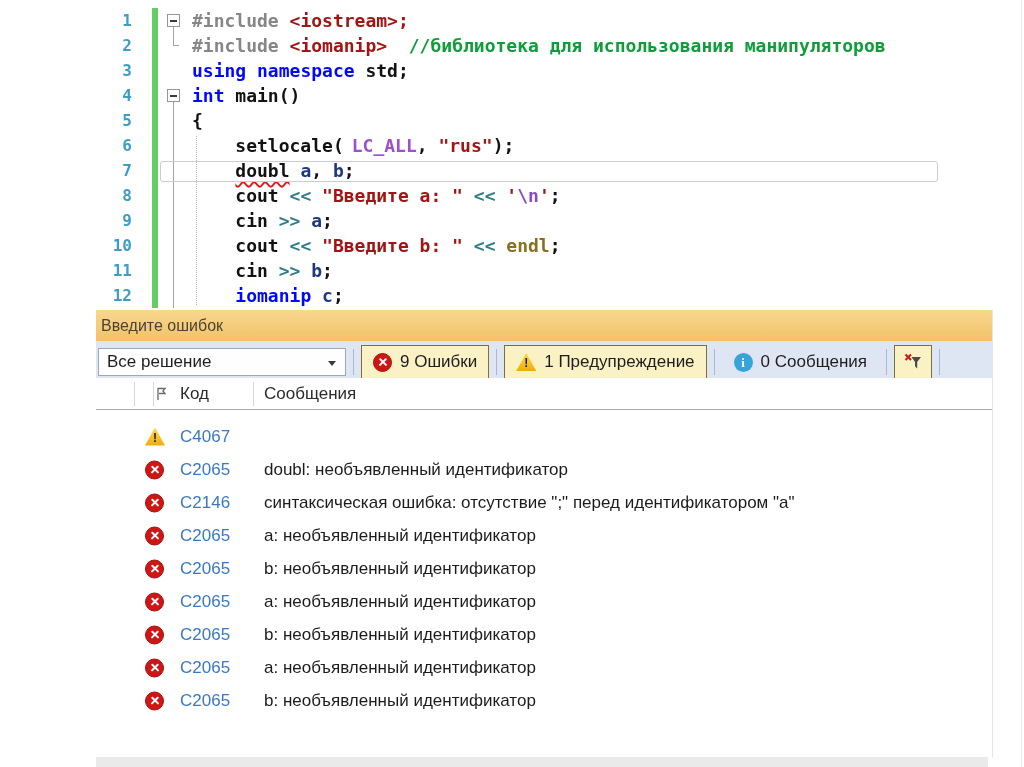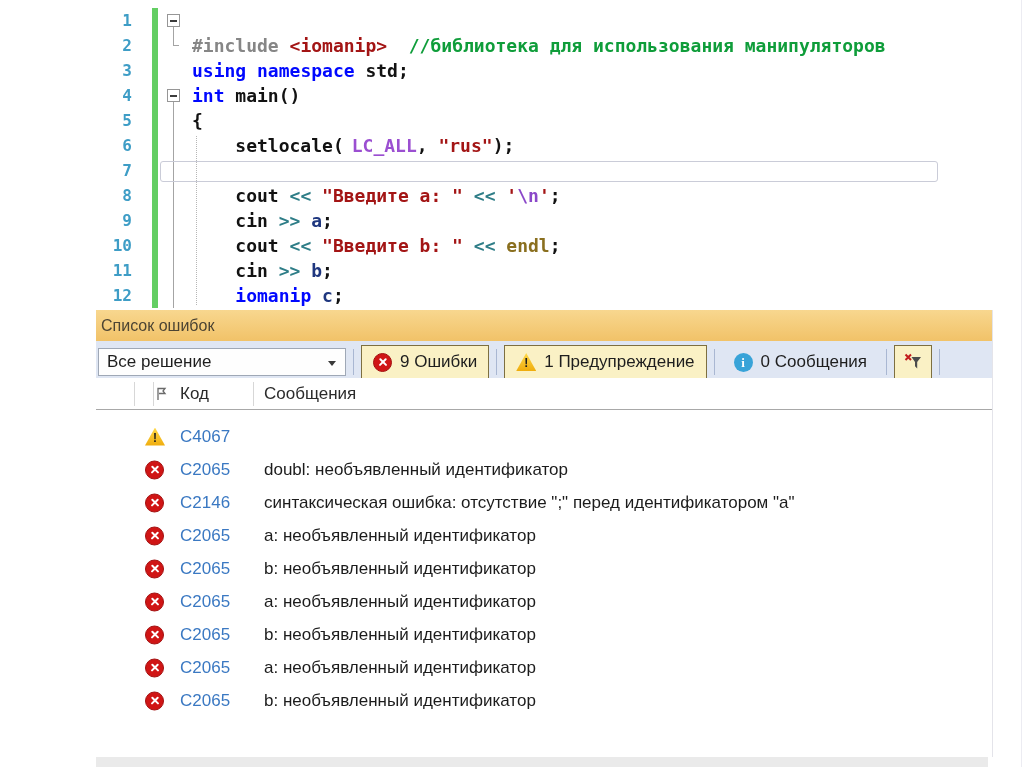--- a/index.html
+++ b/index.html
@@ -97,20 +97,21 @@
     <div class="changebar"></div>
     <div id="fold-layer">
         <div class="fbox" style="top: 14px;"></div>
         <div class="fbox" style="top: 89px;"></div>
         <div class="fstem fcorner" style="top: 27px; height: 19px;"></div>
         <div class="fstem" style="top: 102px; height: 206px;"></div>
       </div>
     <div id="code-lines">
         <div class="code-line" style="top: 8px;">
           <span class="ln">1</span>
+          <span class="ct"><span class="tk-dir">#include </span><span class="tk-str">&lt;iostream&gt;;</span></span>
         </div>
         <div class="code-line" style="top: 33px;">
           <span class="ln">2</span>
           <span class="ct"><span class="tk-dir">#include </span><span class="tk-str">&lt;iomanip&gt;</span><span class="tk-plain">  </span><span class="tk-com">//библиотека для использования манипуляторов</span></span>
         </div>
         <div class="code-line" style="top: 58px;">
           <span class="ln">3</span>
           <span class="ct"><span class="tk-kw">using</span><span class="tk-plain"> </span><span class="tk-kw">namespace</span><span class="tk-plain"> std;</span></span>
         </div>
         <div class="code-line" style="top: 83px;">
@@ -120,20 +121,21 @@
         <div class="code-line" style="top: 108px;">
           <span class="ln">5</span>
           <span class="ct"><span class="tk-plain">{</span></span>
         </div>
         <div class="code-line" style="top: 133px;">
           <span class="ln">6</span>
           <span class="ct"><span class="tk-plain">    setlocale(</span><span class="tk-macro">LC_ALL</span><span class="tk-plain">, </span><span class="tk-str">"rus"</span><span class="tk-plain">);</span></span>
         </div>
         <div class="code-line" style="top: 158px;">
           <span class="ln">7</span>
+          <span class="ct"><span class="tk-plain">    </span><span class="tk-squig">doubl</span><span class="tk-plain"> </span><span class="tk-var">a</span><span class="tk-plain">, </span><span class="tk-var">b</span><span class="tk-plain">;</span></span>
         </div>
         <div class="code-line" style="top: 183px;">
           <span class="ln">8</span>
           <span class="ct"><span class="tk-plain">    cout </span><span class="tk-op">&lt;&lt;</span><span class="tk-plain"> </span><span class="tk-str">"Введите a: "</span><span class="tk-plain"> </span><span class="tk-op">&lt;&lt;</span><span class="tk-plain"> </span><span class="tk-str">'</span><span class="tk-esc">\n</span><span class="tk-str">'</span><span class="tk-plain">;</span></span>
         </div>
         <div class="code-line" style="top: 208px;">
           <span class="ln">9</span>
           <span class="ct"><span class="tk-plain">    cin </span><span class="tk-op">&gt;&gt;</span><span class="tk-plain"> </span><span class="tk-var">a</span><span class="tk-plain">;</span></span>
         </div>
         <div class="code-line" style="top: 233px;">
@@ -148,21 +150,21 @@
           <span class="ln">12</span>
           <span class="ct"><span class="tk-plain">    </span><span class="tk-kw">iomanip</span><span class="tk-plain"> </span><span class="tk-var">c</span><span class="tk-plain">;</span></span>
         </div>
       </div>
   <div class="curbox" style="top: 161px;"></div>
       <div class="iguide" style="top: 136px; height: 169px;"></div>
     </div>
 
   <div class="panel">
     <div class="ptitle">
-      <span>Список ошибок</span>
+      <span>Введите ошибок</span>
     </div>
 
     <div class="toolbar">
       <div class="combo">
         <span class="combo-txt">Все решение</span>
         <span class="combo-arrow"></span>
       </div>
       <span class="tsep"></span>
       <button class="tbtn pressed">
         <span class="ico-err"></span>

